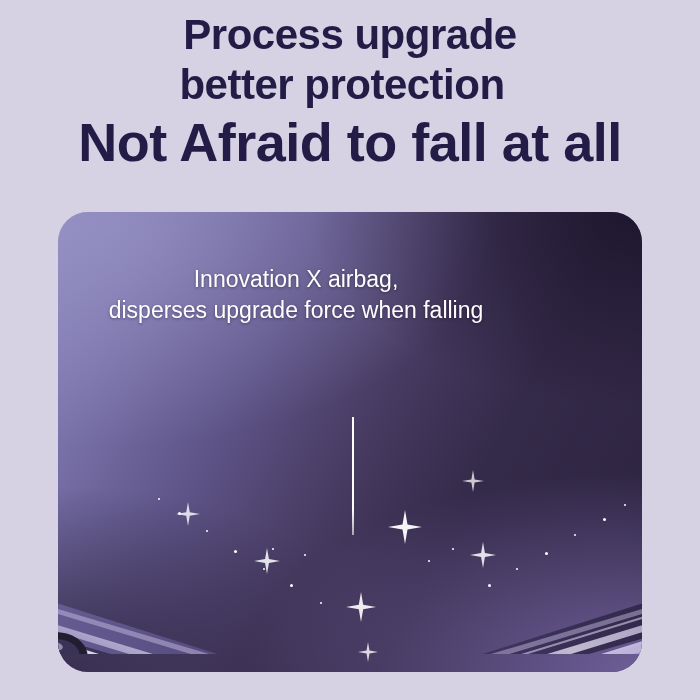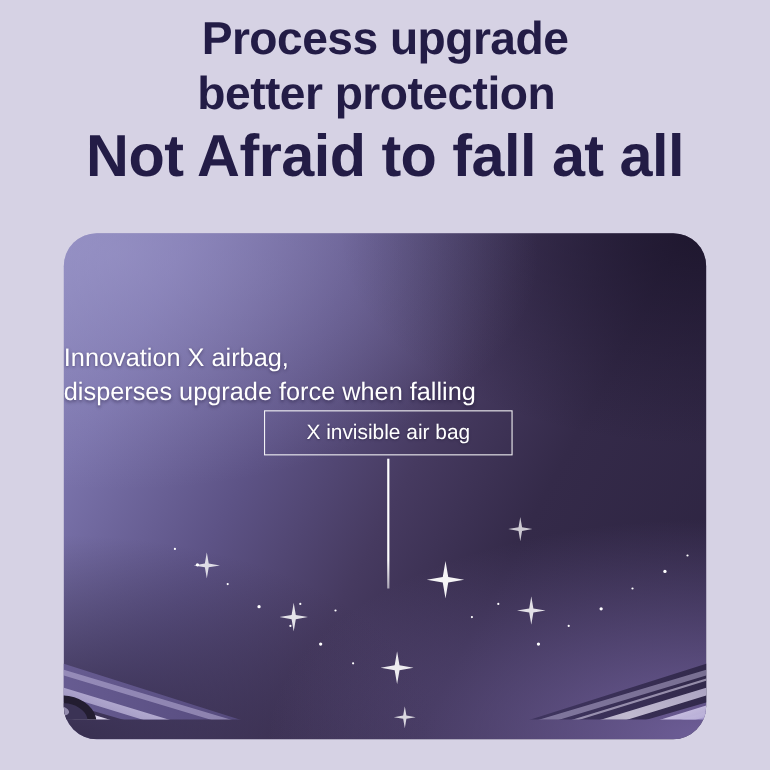--- a/index.html
+++ b/index.html
@@ -67,22 +67,22 @@
       radial-gradient(110% 70% at 100% 100%, rgba(122,105,168,0.85) 0%, rgba(122,105,168,0) 62%),
       radial-gradient(95% 65% at 0% 100%, rgba(48,39,68,0.85) 0%, rgba(48,39,68,0) 62%);
   }
 
   
   #panel-text {
     position: absolute;
     left: 0;
     top: 52px;
     width: 476px;
+    text-align: center;
     z-index: 40;
-    margin-top: 46px;
   }
   .panel-line {
     color: #ffffff;
     font-size: 23px;
     line-height: 1.35;
     white-space: nowrap;
     text-shadow: 0 1px 3px rgba(20,12,40,0.45);
   }
 
   
@@ -325,18 +325,15 @@
   </svg>
   <svg class="starburst" style="left:300px;top:430px;" width="20" height="20" viewBox="0 0 34 34">
     <path d="M17,0 L19.5,14.5 L34,17 L19.5,19.5 L17,34 L14.5,19.5 L0,17 L14.5,14.5 Z" fill="#ffffff" opacity="0.8"></path>
   </svg>
 
   <div id="panel-text">
     <div class="panel-line">Innovation X airbag,</div>
     <div class="panel-line">disperses upgrade force when falling</div>
   </div>
 
-  <div id="callout-box">
-    <span id="callout-label">X invisible air bag</span>
-  </div>
   <div id="callout-line"></div>
 
 </div>
 
 </body></html>

